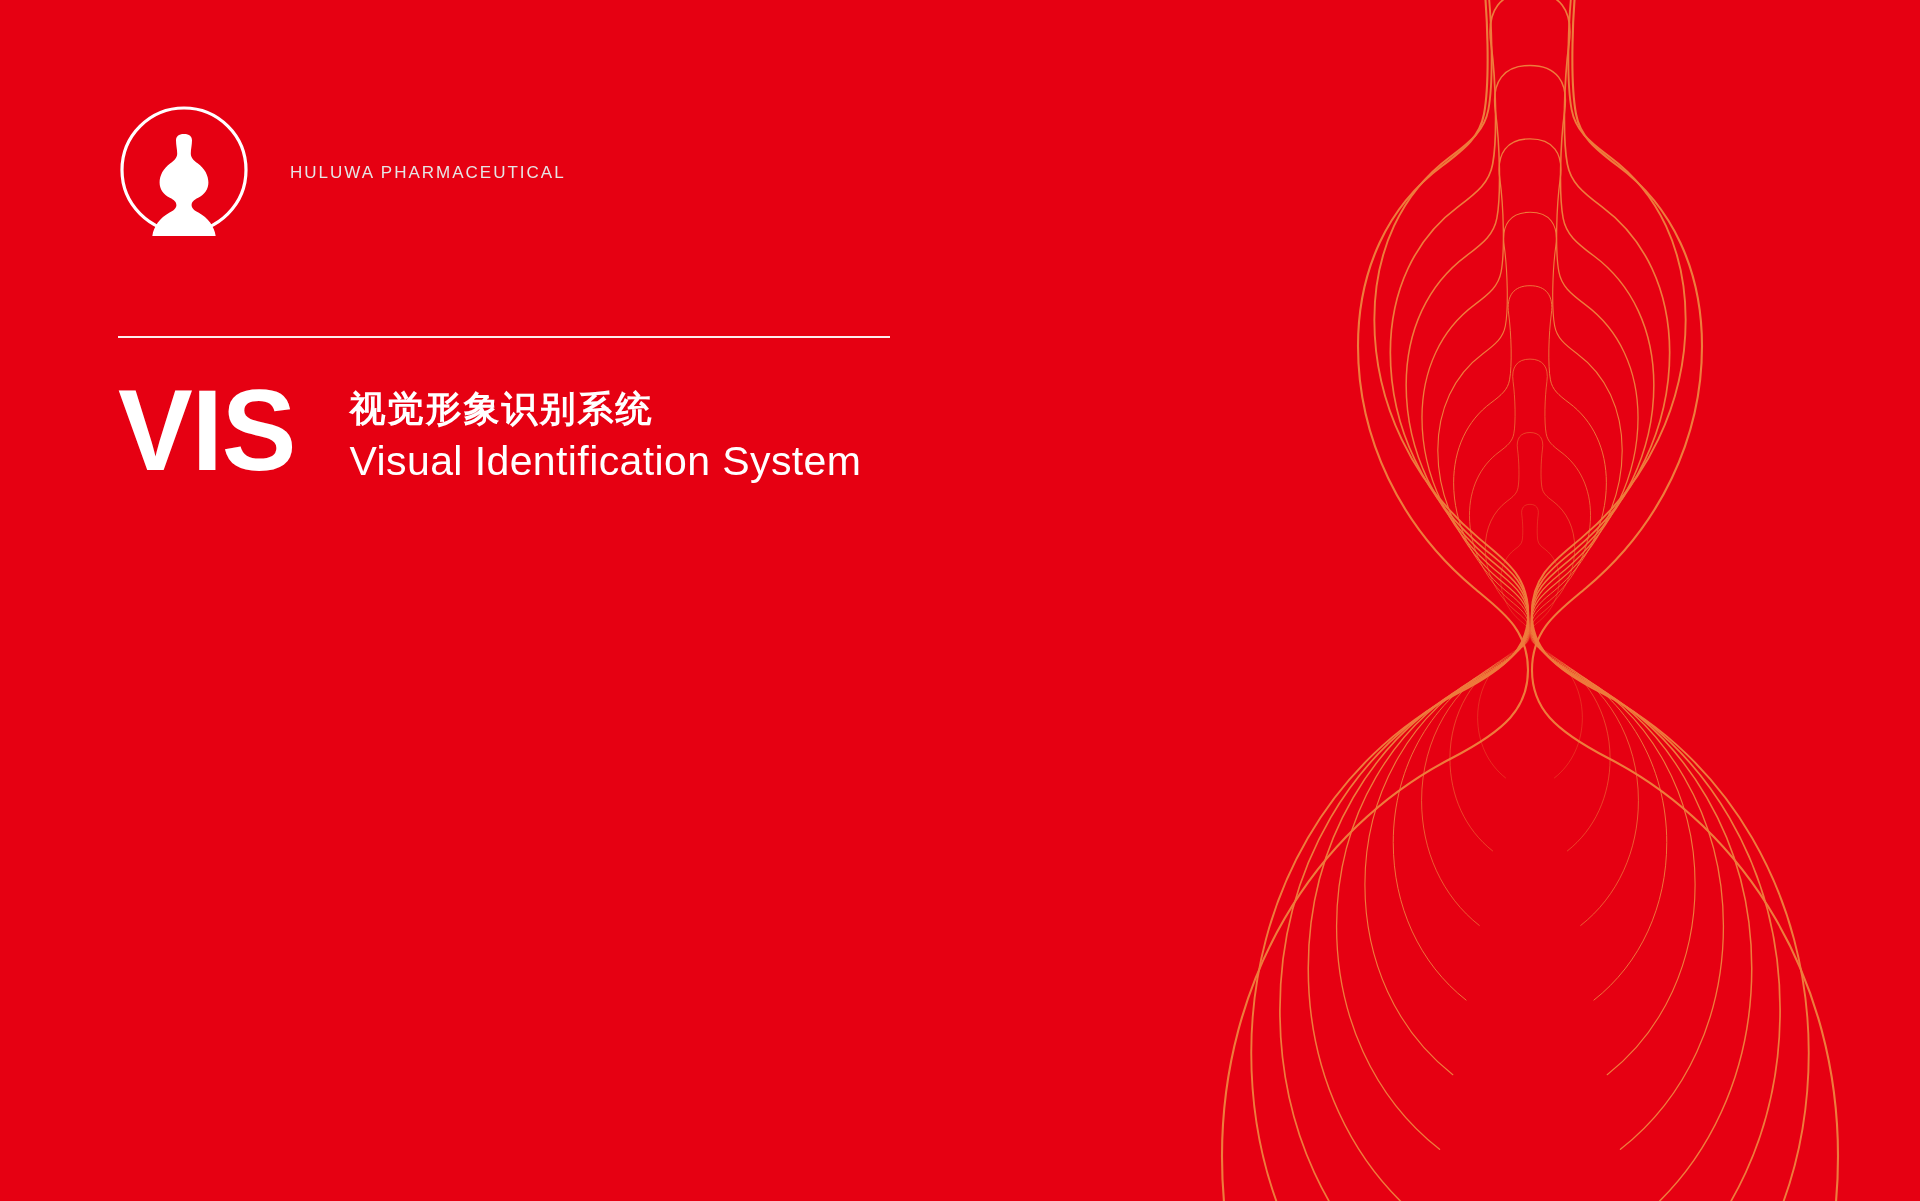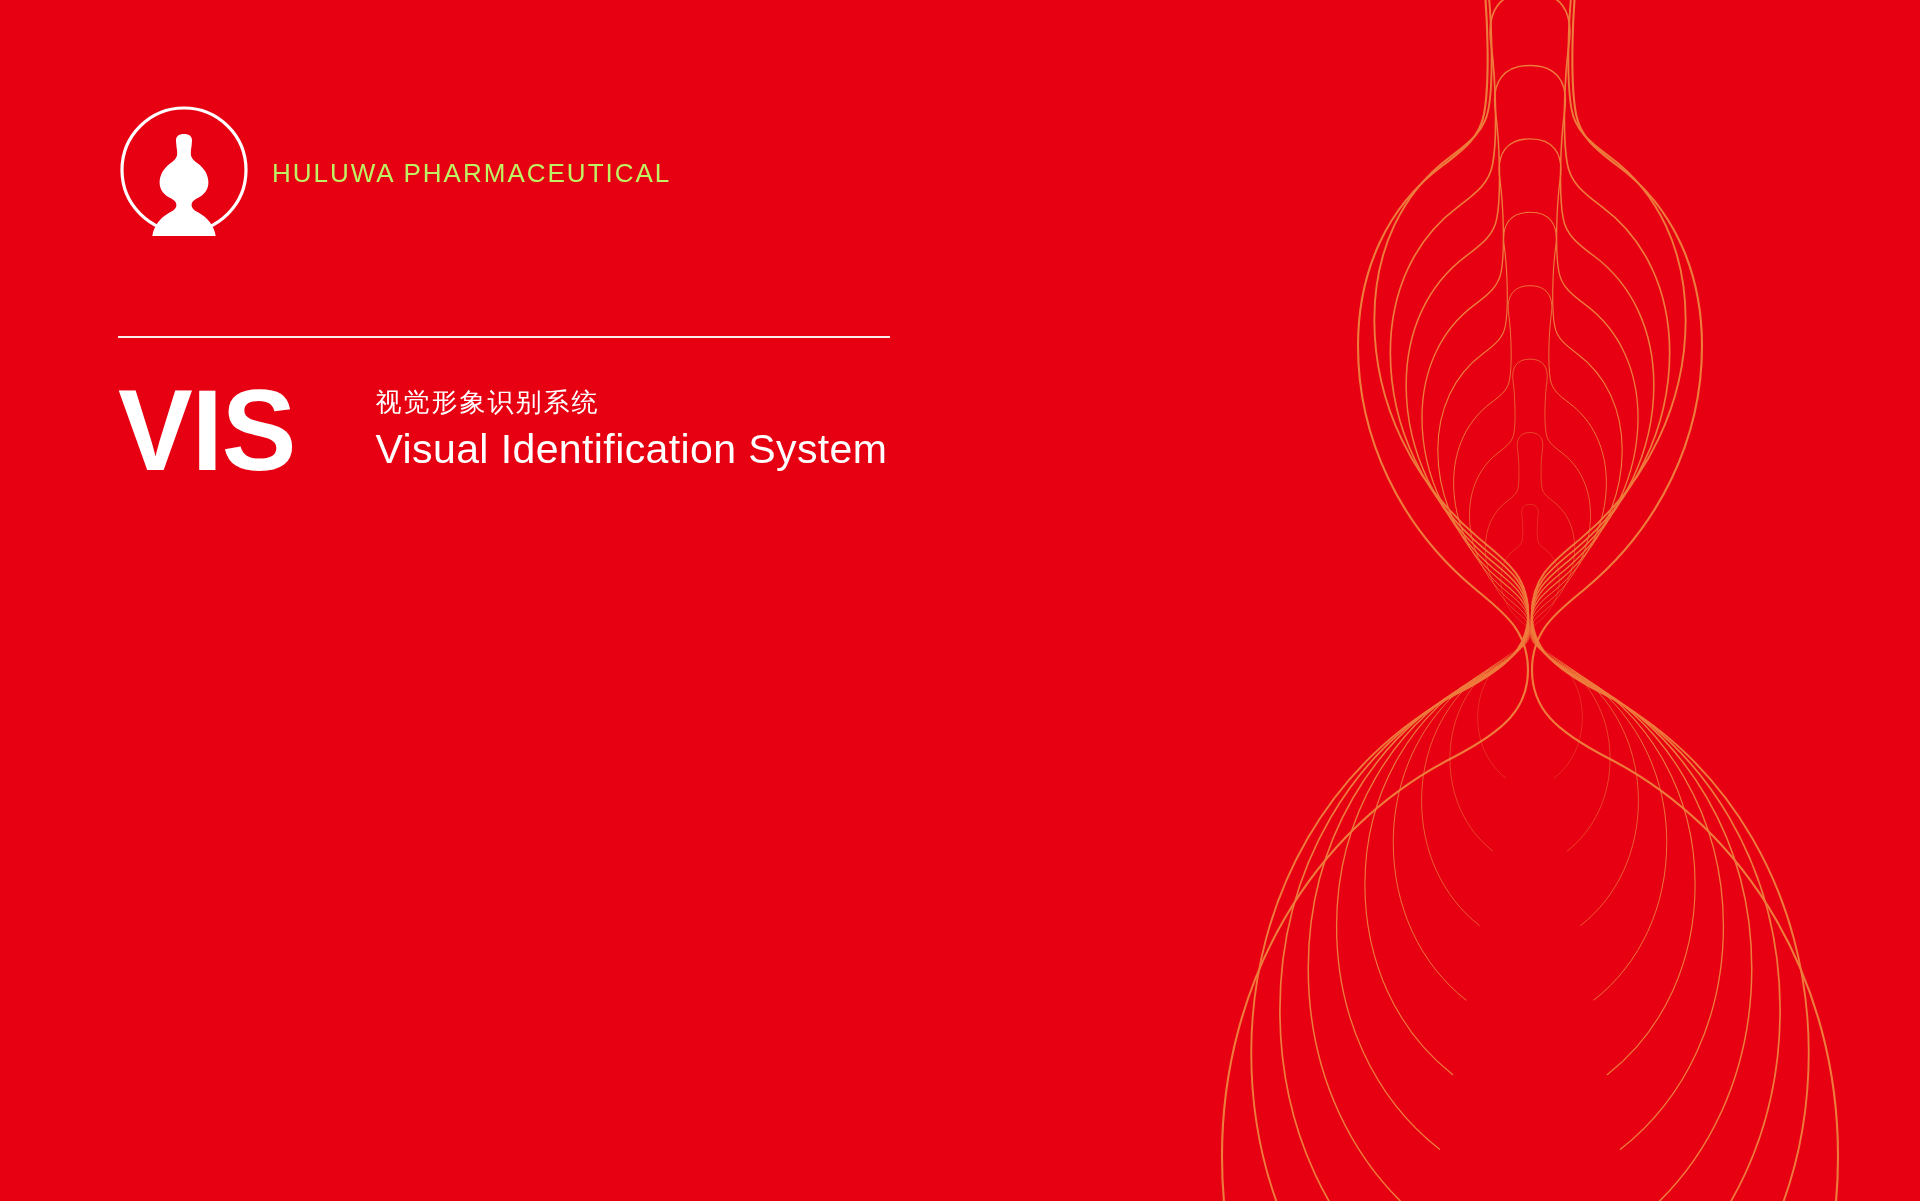--- a/index.html
+++ b/index.html
@@ -35,58 +35,59 @@
   .brand-cn{
     color:#ffffff;
     font-size:58px;
     font-weight:700;
     letter-spacing:4px;
     line-height:1.06;
     white-space:nowrap;
     font-family:"DejaVu Sans","Liberation Sans",sans-serif;
   }
   .brand-en{
-    color:#bef264;
-    font-size:26px;
+    color:#e5e5e5;
+    font-size:17px;
     font-weight:500;
     letter-spacing:2.0px;
     line-height:1.1;
     margin-top:7px;
     white-space:nowrap;
     font-family:"Liberation Sans",sans-serif;
+    margin-left:18px;
   }
 
   
   .divider{
     position:absolute;left:118px;top:336px;
     width:772px;height:1.6px;
     background:#ffffff;opacity:.92;
   }
 
   
   .vis-block{
     position:absolute;left:118px;top:378px;
-    display:flex;align-items:flex-start;gap:26px;
+    display:flex;align-items:flex-start;
   }
   .vis-word{
     color:#ffffff;
     font-size:112px;
     font-weight:700;
     letter-spacing:-1px;
     line-height:.92;
     font-family:"Liberation Sans",sans-serif;
     margin-right:54px;
     transform:scaleY(1.02);
     transform-origin:top left;
   }
   .vis-sub{display:flex;flex-direction:column;padding-top:8px;}
   .vis-sub-cn{
     color:#ffffff;
-    font-size:26px;
-    font-weight:400;
+    font-size:36px;
+    font-weight:700;
     letter-spacing:2px;
     line-height:1.25;
     white-space:nowrap;
     font-family:"DejaVu Sans","Liberation Sans",sans-serif;
   }
   .vis-sub-en{
     color:#ffffff;
     font-size:41px;
     font-weight:300;
     letter-spacing:.4px;

